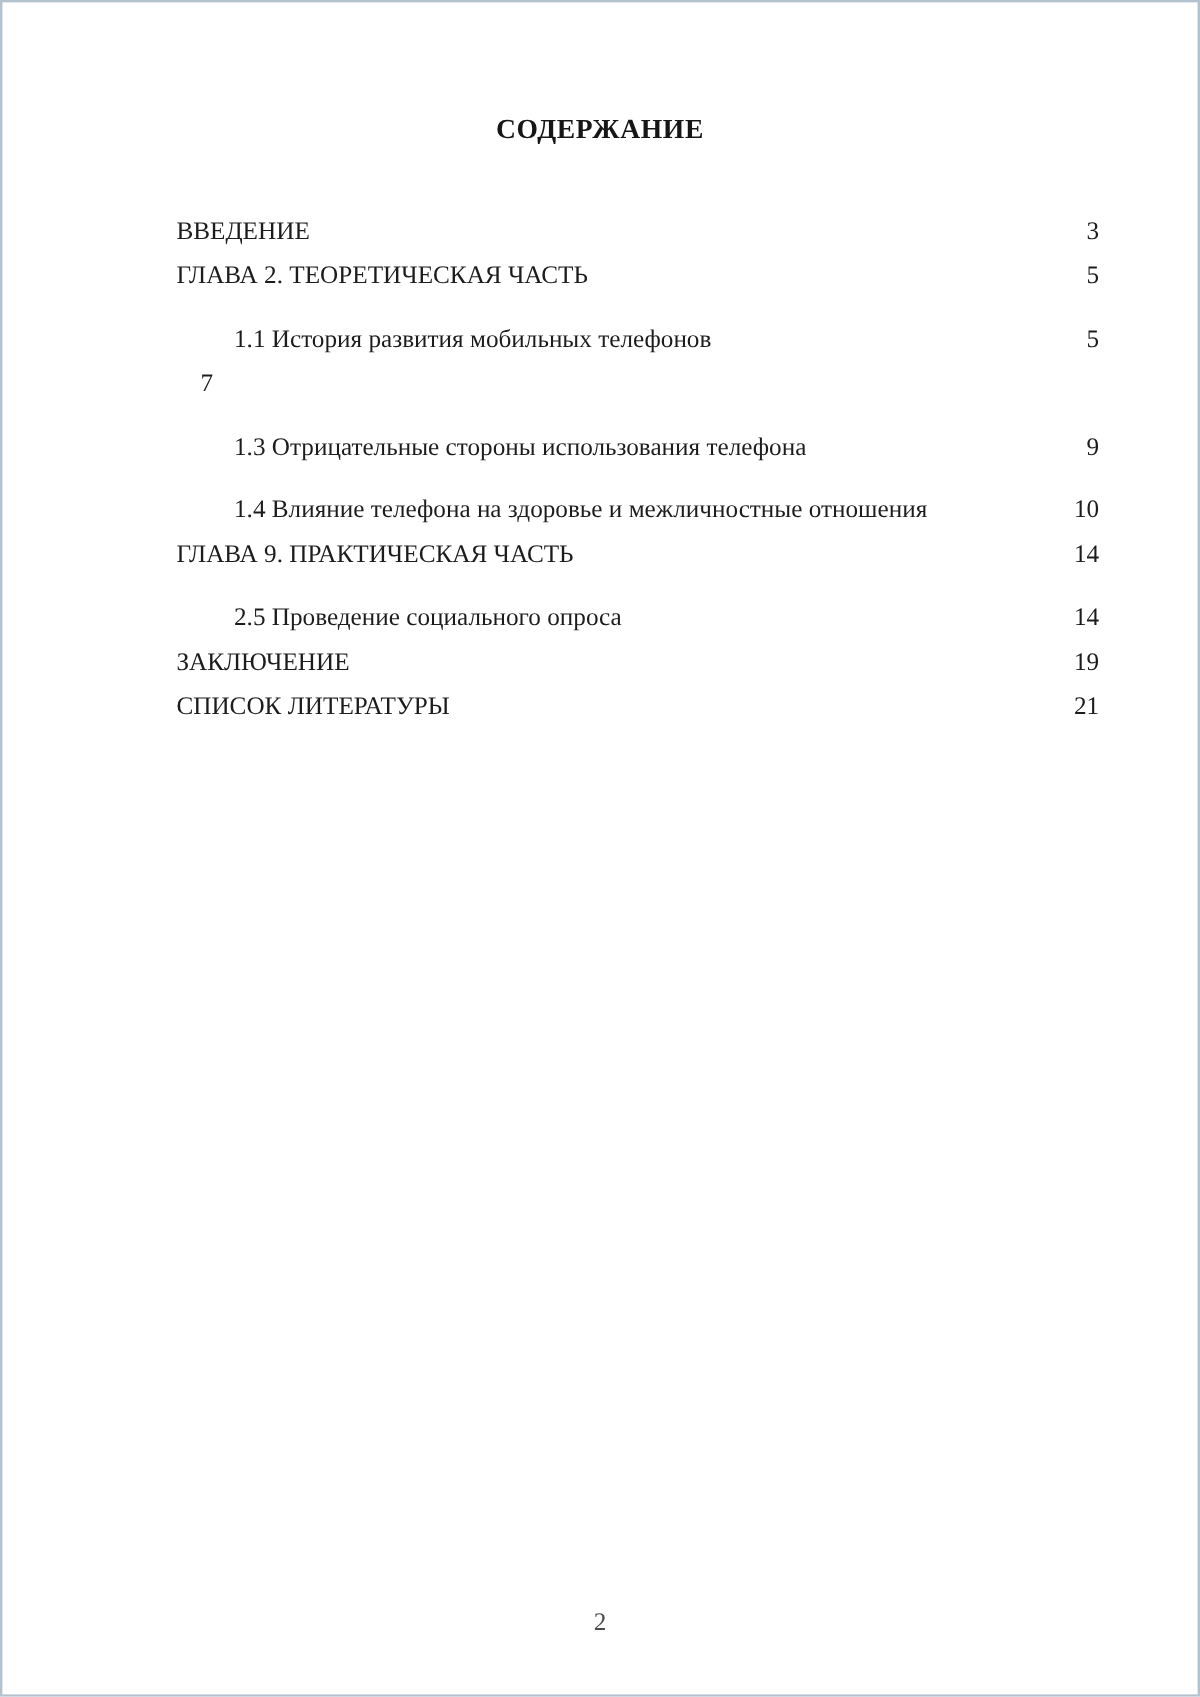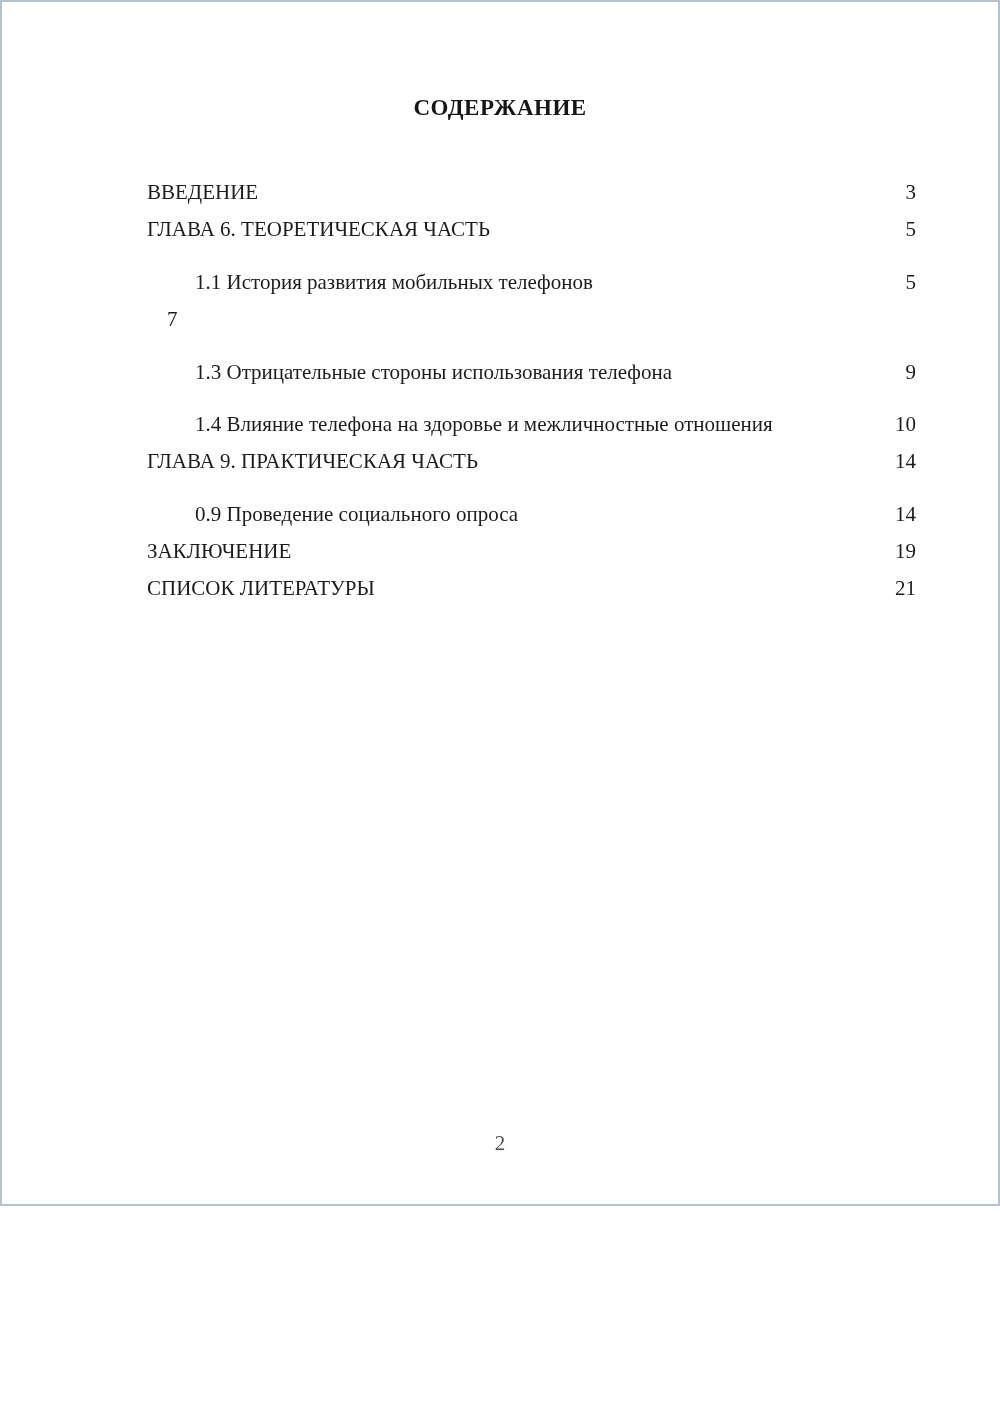--- a/index.html
+++ b/index.html
@@ -3,21 +3,21 @@
 <meta charset="utf-8">
 <style>
   html, body {
     margin: 0;
     padding: 0;
     background: #ffffff;
   }
   .page {
     position: relative;
     width: 1000px;
-    height: 1206px;
+    height: 1414px;
     box-sizing: border-box;
     background: #ffffff;
     border: 2px solid #b3c2cf;
     font-family: "Liberation Serif", "DejaVu Serif", serif;
     color: #1c1c1c;
     overflow: hidden;
   }
   .doc-title {
     margin-top: 93px;
     text-align: center;
@@ -72,21 +72,21 @@
 
 <div class="page">
   <div class="doc-title">СОДЕРЖАНИЕ</div>
 
   <div class="toc">
       <div class="toc-row">
         <span class="toc-label"><span class="toc-label-inner">ВВЕДЕНИЕ</span></span>
         <span class="toc-page">3</span>
       </div>
       <div class="toc-row">
-        <span class="toc-label"><span class="toc-label-inner">ГЛАВА 6. ТЕОРЕТИЧЕСКАЯ ЧАСТЬ</span></span>
+        <span class="toc-label"><span class="toc-label-inner">ГЛАВА 2. ТЕОРЕТИЧЕСКАЯ ЧАСТЬ</span></span>
         <span class="toc-page">5</span>
       </div>
       <div class="toc-row indent">
         <span class="toc-label"><span class="toc-label-inner">1.1 История развития мобильных телефонов</span></span>
         <span class="toc-page">5</span>
       </div>
       <div class="toc-row indent">
         <span class="toc-page">7</span>
       </div>
       <div class="toc-row indent">
@@ -95,21 +95,21 @@
       </div>
       <div class="toc-row indent">
         <span class="toc-label"><span class="toc-label-inner">1.4 Влияние телефона на здоровье и межличностные отношения</span></span>
         <span class="toc-page">10</span>
       </div>
       <div class="toc-row">
         <span class="toc-label"><span class="toc-label-inner">ГЛАВА 9. ПРАКТИЧЕСКАЯ ЧАСТЬ</span></span>
         <span class="toc-page">14</span>
       </div>
       <div class="toc-row indent">
-        <span class="toc-label"><span class="toc-label-inner">0.9 Проведение социального опроса</span></span>
+        <span class="toc-label"><span class="toc-label-inner">2.5 Проведение социального опроса</span></span>
         <span class="toc-page">14</span>
       </div>
       <div class="toc-row">
         <span class="toc-label"><span class="toc-label-inner">ЗАКЛЮЧЕНИЕ</span></span>
         <span class="toc-page">19</span>
       </div>
       <div class="toc-row">
         <span class="toc-label"><span class="toc-label-inner">СПИСОК ЛИТЕРАТУРЫ</span></span>
         <span class="toc-page">21</span>
       </div>

